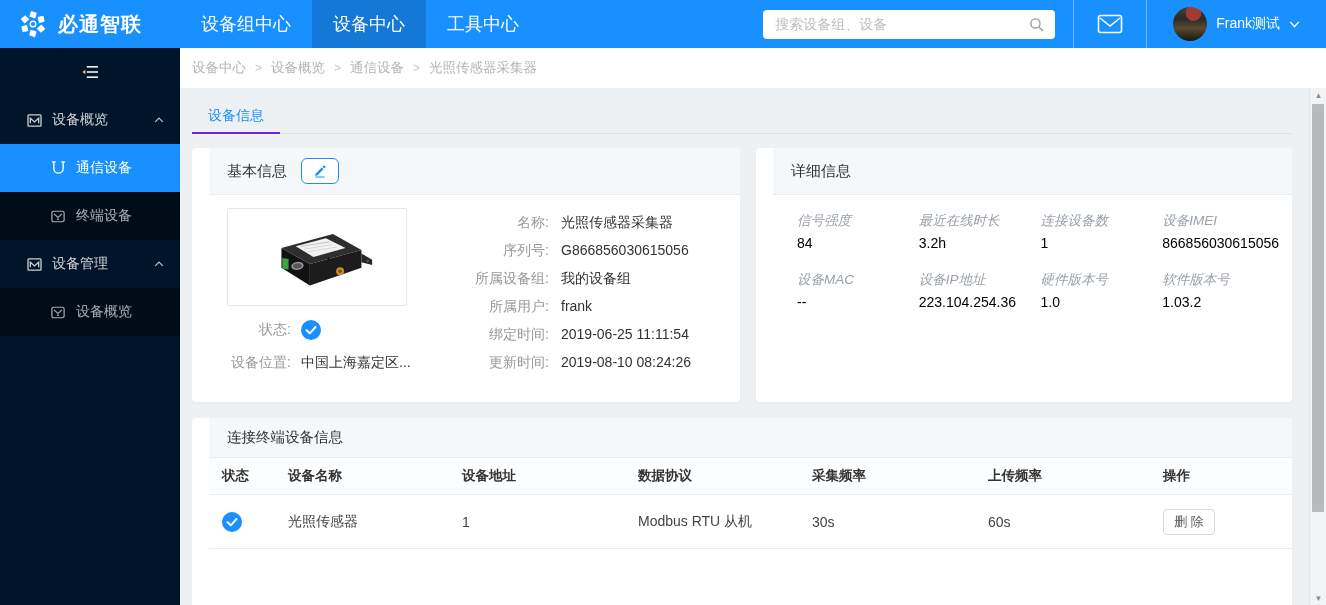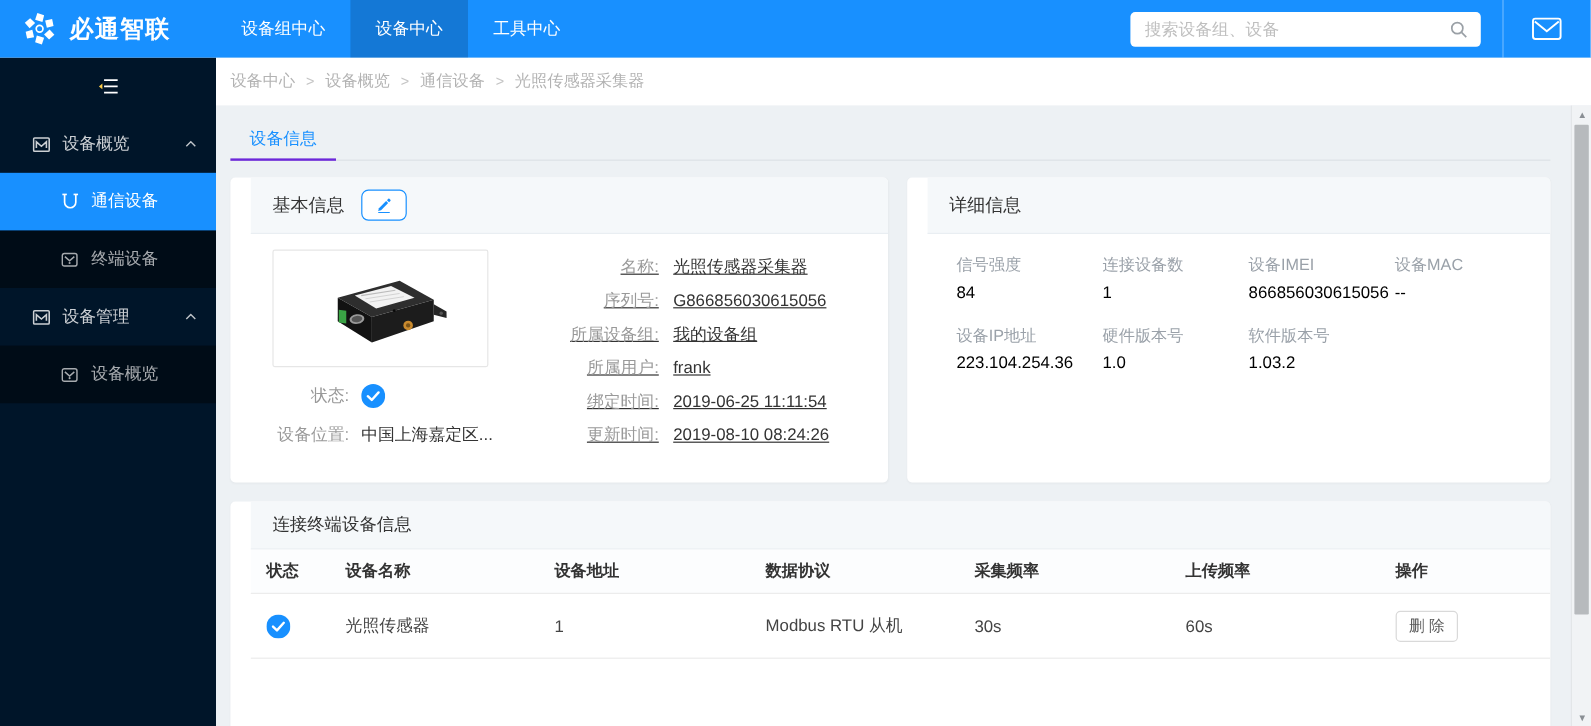--- a/index.html
+++ b/index.html
@@ -4,21 +4,21 @@
 <style>
   * { margin:0; padding:0; box-sizing:border-box; }
   html,body { width:1326px; height:605px; overflow:hidden;
     font-family:"Liberation Sans","DejaVu Sans",sans-serif; font-size:14px; color:#333; background:#edf1f4; }
 
   
   .topbar { position:absolute; left:0; top:0; width:1326px; height:48px; background:#1890ff; display:flex; align-items:stretch; z-index:30; }
   .brand { width:180px; display:flex; align-items:center; padding-left:18px; gap:10px; flex:none; }
   .brand-name { color:#fff; font-size:20px; font-weight:bold; letter-spacing:1px; white-space:nowrap; }
   .topnav { display:flex; align-items:stretch; }
-  .topnav-item { display:flex; align-items:center; padding:0 21px; color:#fff; font-size:14px; cursor:pointer; white-space:nowrap; }
+  .topnav-item { display:flex; align-items:center; padding:0 21px; color:#fff; font-size:18px; cursor:pointer; white-space:nowrap; }
   .topnav-item.active { background:rgba(0,0,0,0.16); }
   .topbar-spacer { flex:1; }
   .search-wrap { position:relative; align-self:center; margin-right:18px; }
   .search-input { width:292px; height:29px; border:none; border-radius:4px; background:#fff; padding:0 34px 0 12px; font-size:14px; outline:none; color:#333; }
   .search-input::placeholder { color:#bfbfbf; }
   .search-icon { position:absolute; right:10px; top:6px; }
   .top-divider { width:1px; background:rgba(255,255,255,0.35); margin:0; align-self:stretch; }
   .mail-zone { width:72px; display:flex; align-items:center; justify-content:center; cursor:pointer; }
   .user-zone { display:flex; align-items:center; gap:9px; padding:0 26px 0 26px; cursor:pointer; }
   .avatar { width:34px; height:34px; border-radius:50%; flex:none;
@@ -52,28 +52,28 @@
   .card-title { font-size:15px; color:#333; }
   .edit-btn { width:38px; height:26px; border:1px solid #1890ff; border-radius:6px; background:#fff; display:flex; align-items:center; justify-content:center; cursor:pointer; }
 
   .basic-card { width:548px; height:254px; }
   .basic-body { display:flex; padding:13px 10px 0 18px; }
   .basic-left { width:232px; flex:none; }
   .photo-box { width:180px; height:98px; border:1px solid #e6e6e6; border-radius:2px; background:#fff; display:flex; align-items:center; justify-content:center; }
   .kv-row { display:flex; align-items:center; margin-top:14px; }
   .kv-row .k { width:64px; text-align:right; color:#999; flex:none; }
   .kv-row .v { margin-left:10px; color:#333; }
-  .basic-right { flex:1; padding-top:5px;text-decoration:underline; }
+  .basic-right { flex:1; padding-top:5px; }
   .f-row { display:flex; margin-bottom:9px; line-height:19px; }
   .f-row .k { width:90px; text-align:right; color:#999; flex:none; }
   .f-row .v { margin-left:12px; color:#333; }
 
   .detail-card { flex:1; height:254px; }
   .detail-grid { display:grid; grid-template-columns:1fr 1fr 1fr 1fr; padding:17px 8px 0 24px; row-gap:20px; }
-  .d-label { color:#9aa1a9; font-size:13.5px; }
+  .d-label { color:#9aa1a9; font-size:13.5px;font-style:italic; }
   .d-value { color:#000000; font-size:14px; margin-top:5px; }
 
   .table-card { margin-top:16px; height:240px; }
   .table-head { height:40px; background:#f5f8fa; border-bottom:1px solid #e9eef2; display:flex; align-items:center; padding:0 18px; font-size:14.5px; color:#333; }
   .trow { display:grid; grid-template-columns:66px 174px 176px 174px 176px 175px 1fr; padding-left:13px; align-items:center; }
   .trow.header { height:37px; background:#fcfdfe; border-bottom:1px solid #ececec; font-weight:bold; font-size:13.5px; color:#333; }
   .trow.data { height:54px; border-bottom:1px solid #ececec; background:#fff; color:#444; }
   .del-btn { width:52px; height:26px; border:1px solid #d9d9d9; border-radius:4px; background:#fff; color:#595959; font-size:13px; cursor:pointer; font-family:inherit; }
 
   
@@ -133,20 +133,29 @@
   <div class="top-divider"></div>
   <div class="mail-zone">
     <span>
       <svg width="26" height="20" viewBox="0 0 26 20" fill="none" stroke="#ffffff" stroke-width="1.6">
         <rect x="1.5" y="1.5" width="23" height="17" rx="2"></rect>
         <polyline points="3,4 13,12 23,4"></polyline>
       </svg>
     </span>
   </div>
   <div class="top-divider"></div>
+  <div class="user-zone">
+    <span class="avatar"></span>
+    <span class="user-name">Frank测试</span>
+    <span>
+      <svg width="11" height="7" viewBox="0 0 12 8" fill="none" stroke="#fff" stroke-width="1.6">
+          <polyline points="1,1 6,6.4 11,1"></polyline>
+        </svg>
+    </span>
+  </div>
 </div>
 
 <div class="sidebar">
   <div class="collapse-row">
     <span>
       <svg width="17" height="14" viewBox="0 0 18 14" stroke="#ffffff" stroke-width="1.6">
         <line x1="5" y1="1.5" x2="17" y2="1.5"></line>
           <line x1="5" y1="7" x2="17" y2="7"></line>
           <line x1="5" y1="12.5" x2="17" y2="12.5"></line>
         <path d="M3.5 4.5 L0.5 7 L3.5 9.5 Z" fill="#ffd04b" stroke="none"></path>
@@ -317,20 +326,24 @@
     <div class="card detail-card">
       <div class="card-head">
         <span class="card-title">详细信息</span>
       </div>
       <div class="detail-grid">
         <div>
             <div class="d-label">信号强度</div>
             <div class="d-value">84</div>
           </div>
         <div>
+            <div class="d-label">最近在线时长</div>
+            <div class="d-value">3.2h</div>
+          </div>
+        <div>
             <div class="d-label">连接设备数</div>
             <div class="d-value">1</div>
           </div>
         <div>
             <div class="d-label">设备IMEI</div>
             <div class="d-value">866856030615056</div>
           </div>
         <div>
             <div class="d-label">设备MAC</div>
             <div class="d-value">--</div>

